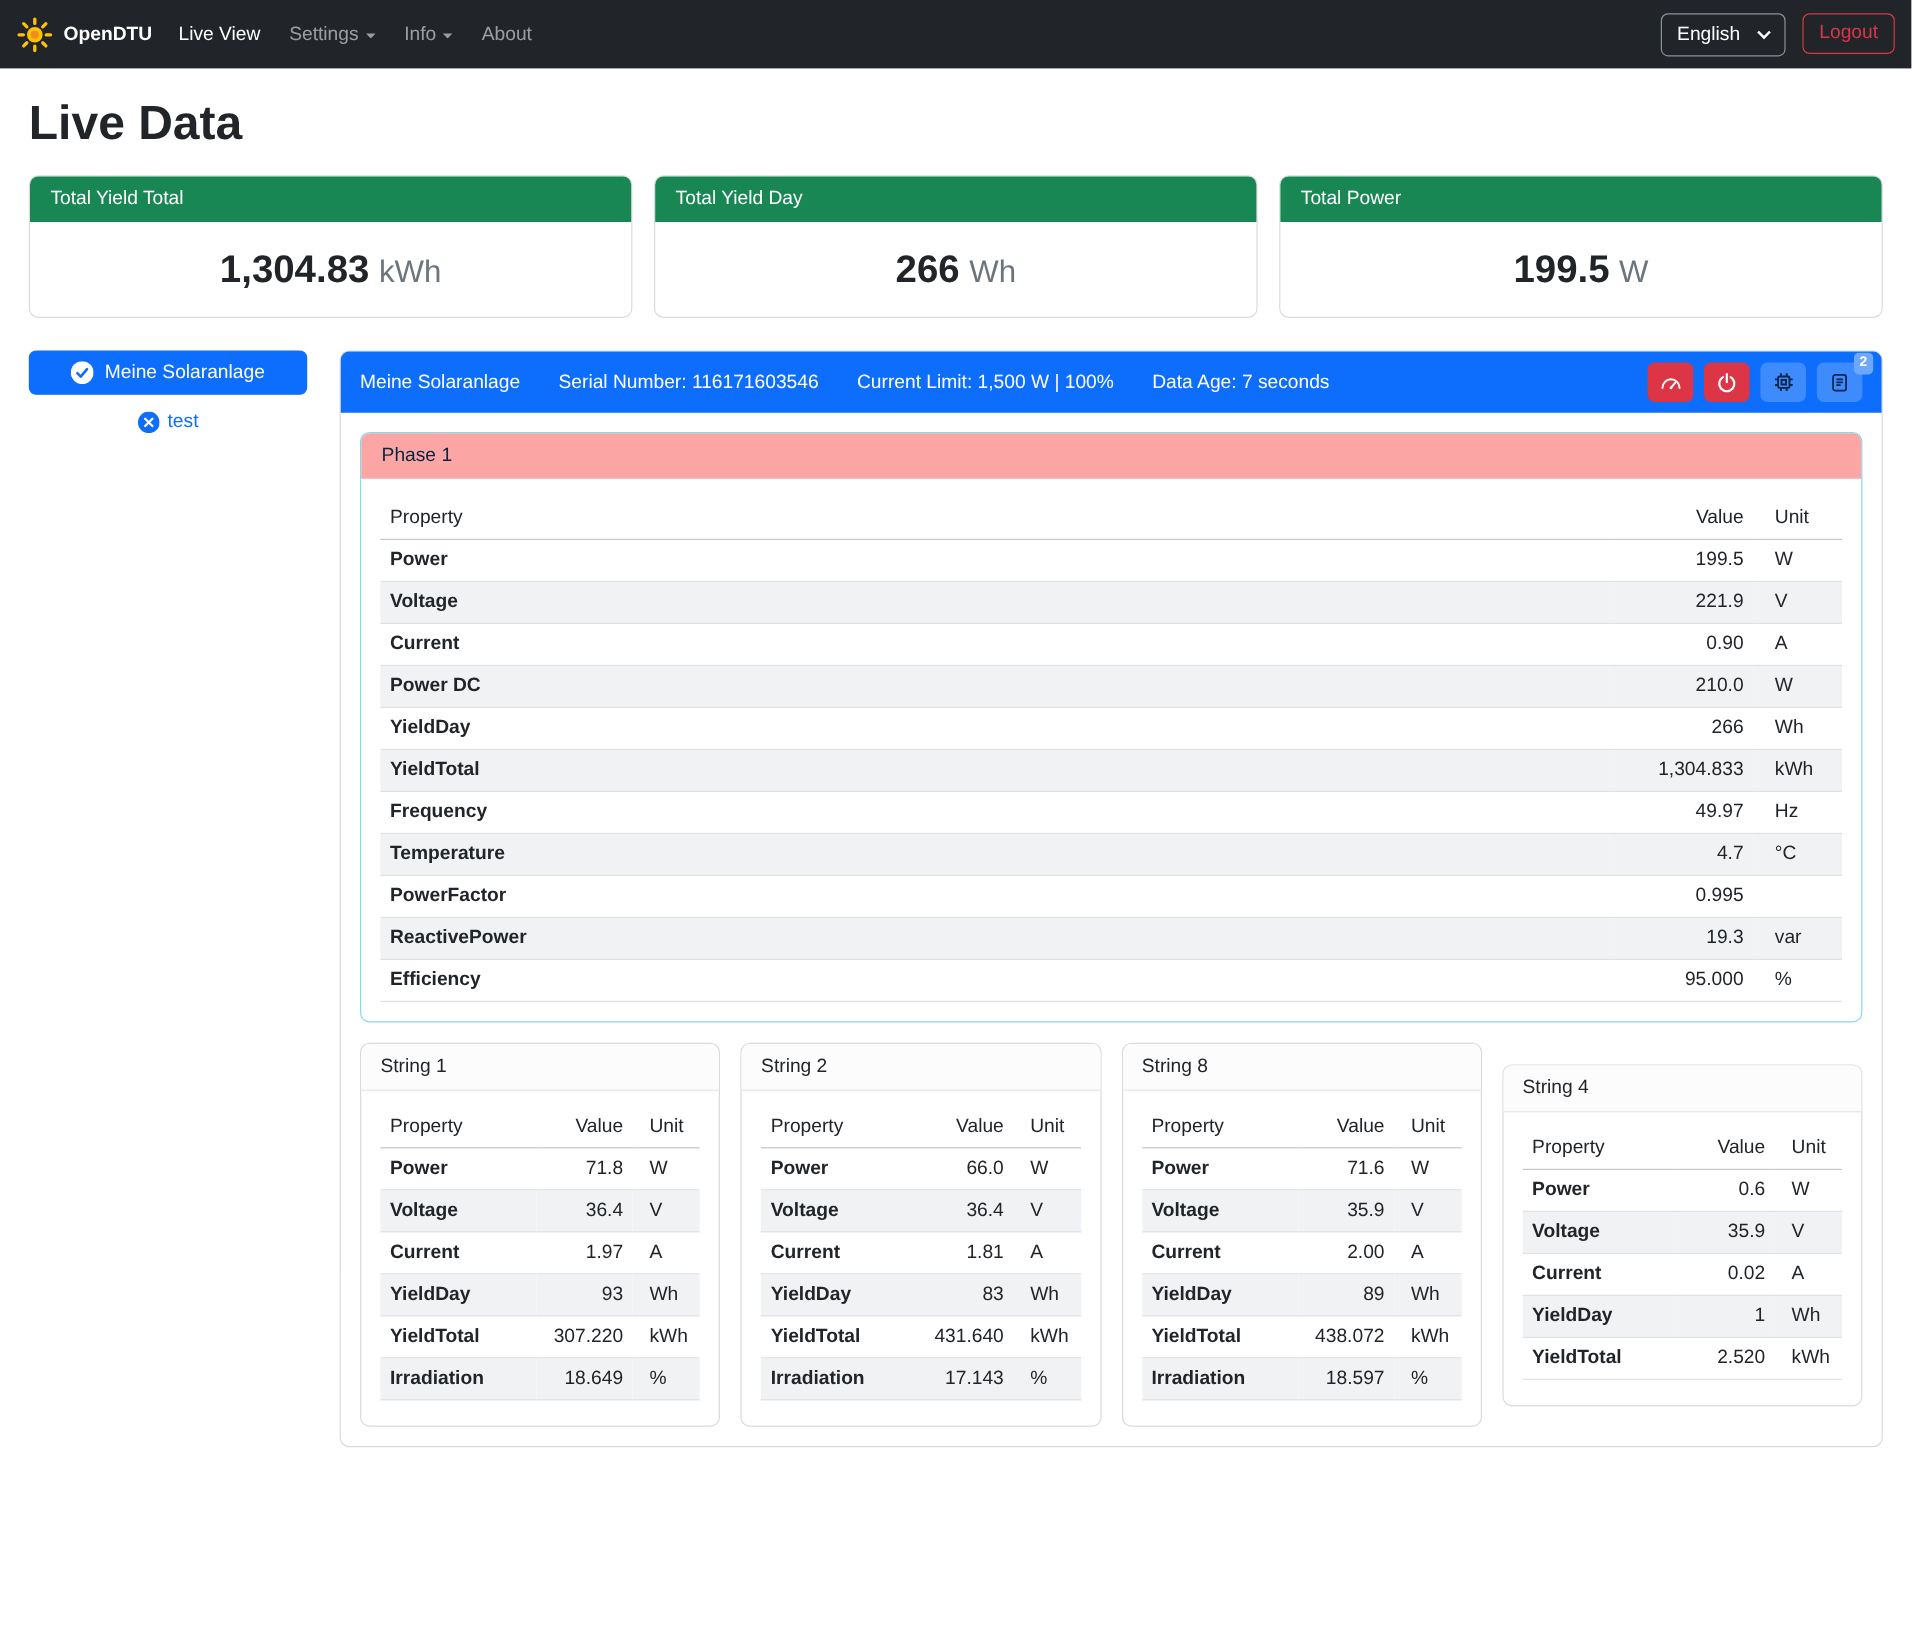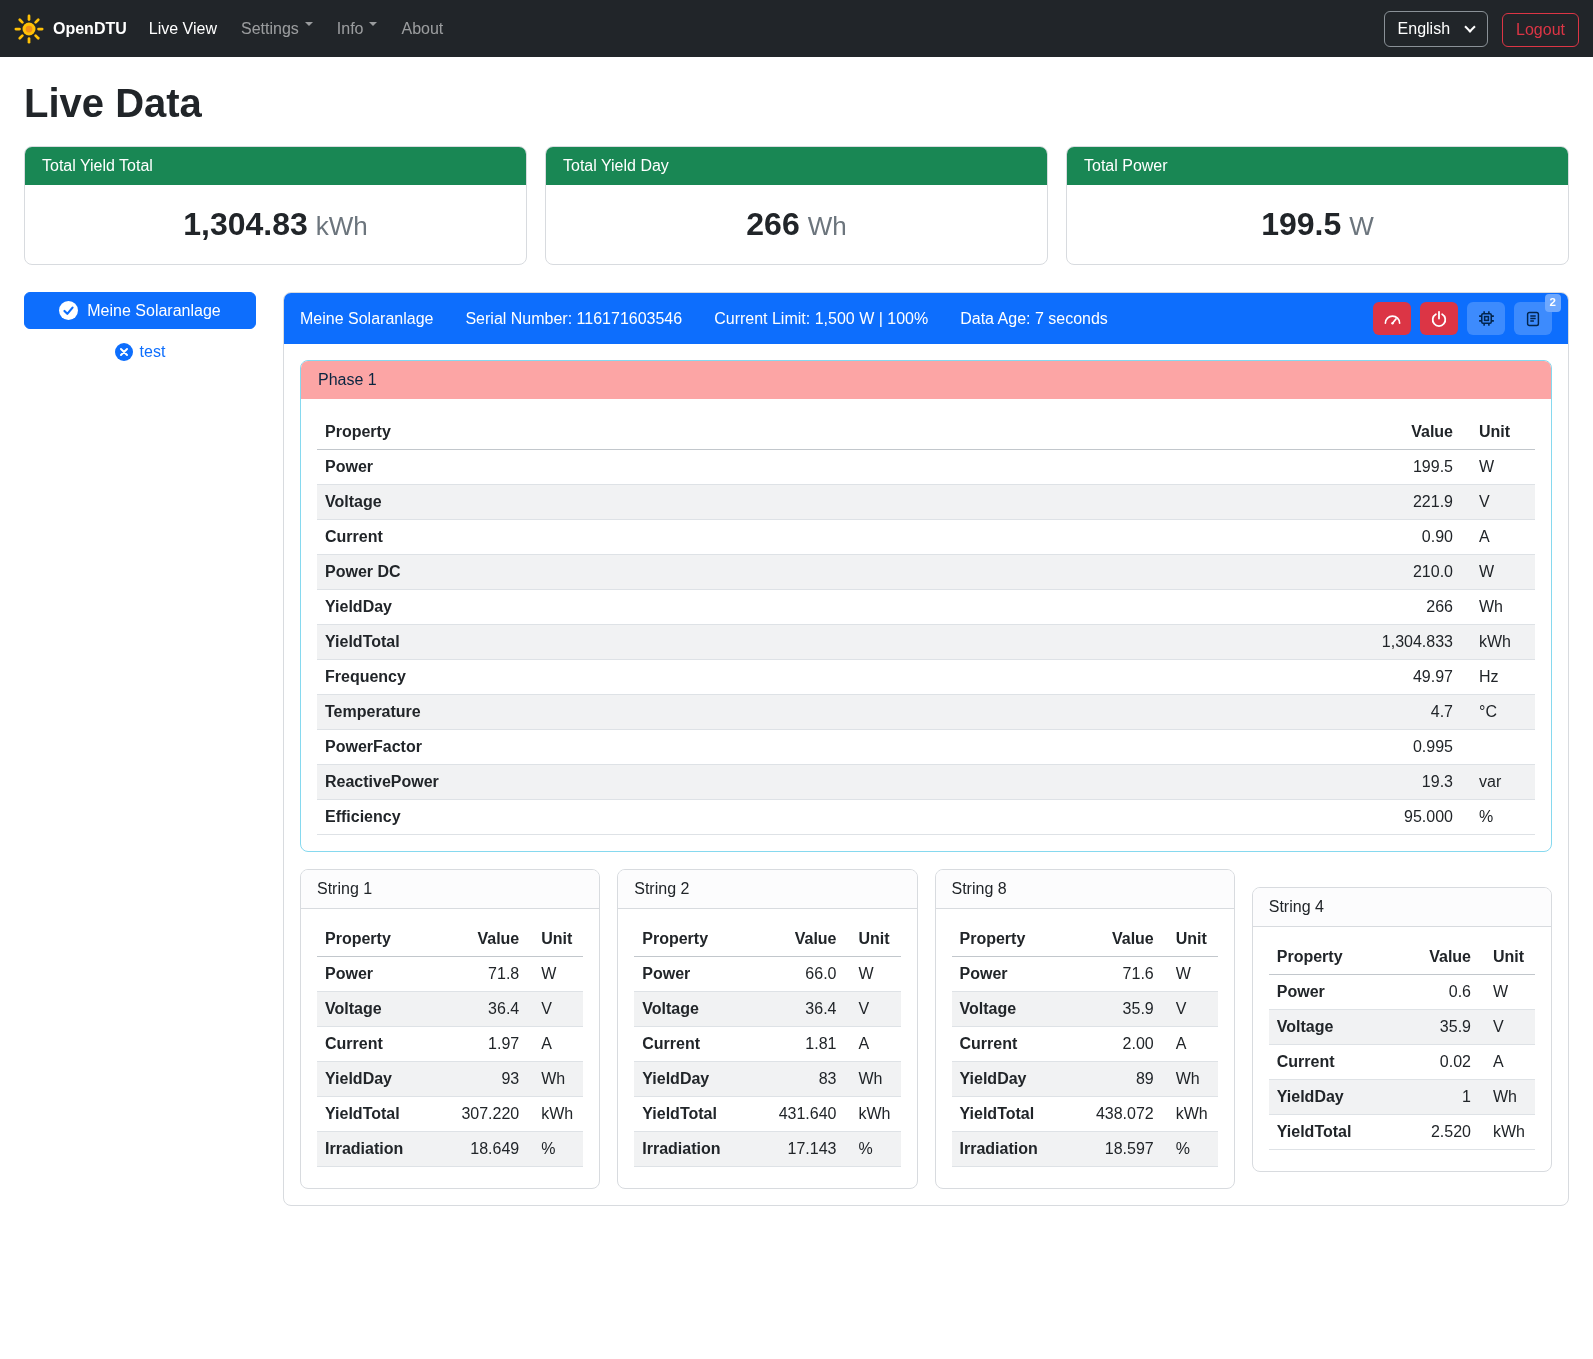--- a/index.html
+++ b/index.html
@@ -21,32 +21,32 @@
   }
   .brand {
     display: flex; align-items: center; gap: 9px;
     color: #fff; font-size: 16px; font-weight: 700;
     cursor: pointer; white-space: nowrap;
   }
   .nav-links { display: flex; align-items: center; margin-left: 10px; }
   .nav-link {
     color: rgba(255,255,255,.55);
     padding: 8px 12px;
-    display: flex; gap: 6px;
+    display: flex; align-items: center; gap: 6px;
     cursor: pointer; white-space: nowrap;
   }
   .nav-link.active { color: #fff; }
   .caret {
     display: inline-block; width: 0; height: 0;
     border-left: 4px solid transparent;
     border-right: 4px solid transparent;
     border-top: 4px solid currentColor;
     margin-top: 2px;
   }
-  .navbar-right { margin-left: auto; display: flex; align-items: flex-end; gap: 14px; }
+  .navbar-right { margin-left: auto; display: flex; align-items: flex-start; gap: 14px; }
   .lang-select {
     display: flex; align-items: center; gap: 16px;
     border: 1px solid #8a9197; border-radius: 6px;
     padding: 8px 13px; color: #fff; cursor: pointer;
   }
   .sel-chevron {
     width: 8px; height: 8px;
     border-right: 2px solid #fff; border-bottom: 2px solid #fff;
     transform: rotate(45deg); margin-top: -4px;
   }
@@ -116,21 +116,21 @@
     background: #fca5a5; color: #0a2540;
     padding: 10px 17px; border-radius: 7px 7px 0 0;
   }
   .phase-body { padding: 16px; }
   
   table.data-table { width: 100%; border-collapse: collapse; }
   .data-table th, .data-table td {
     padding: 8px; text-align: left;
     border-bottom: 1px solid #dee2e6;
   }
-  .data-table thead th { border-bottom-color: #c2c7cc; font-weight: 700; margin-left: 36px; }
+  .data-table thead th { border-bottom-color: #c2c7cc; font-weight: 400; margin-left: 36px; }
   .data-table tbody th { font-weight: 700; }
   .data-table .col-val { text-align: right; }
   .phase-table .col-val { width: 120px; }
   .phase-table .col-unit { width: 74px; padding-left: 18px; }
   .string-table .col-val { width: 80px; }
   .string-table .col-unit { width: 56px; padding-left: 14px; }
   
   .data-table tbody tr:nth-child(even) { background: #f1f2f3; }
   
   .strings-row { display: flex; gap: 17px; margin-top: 17px; align-items: center; }

